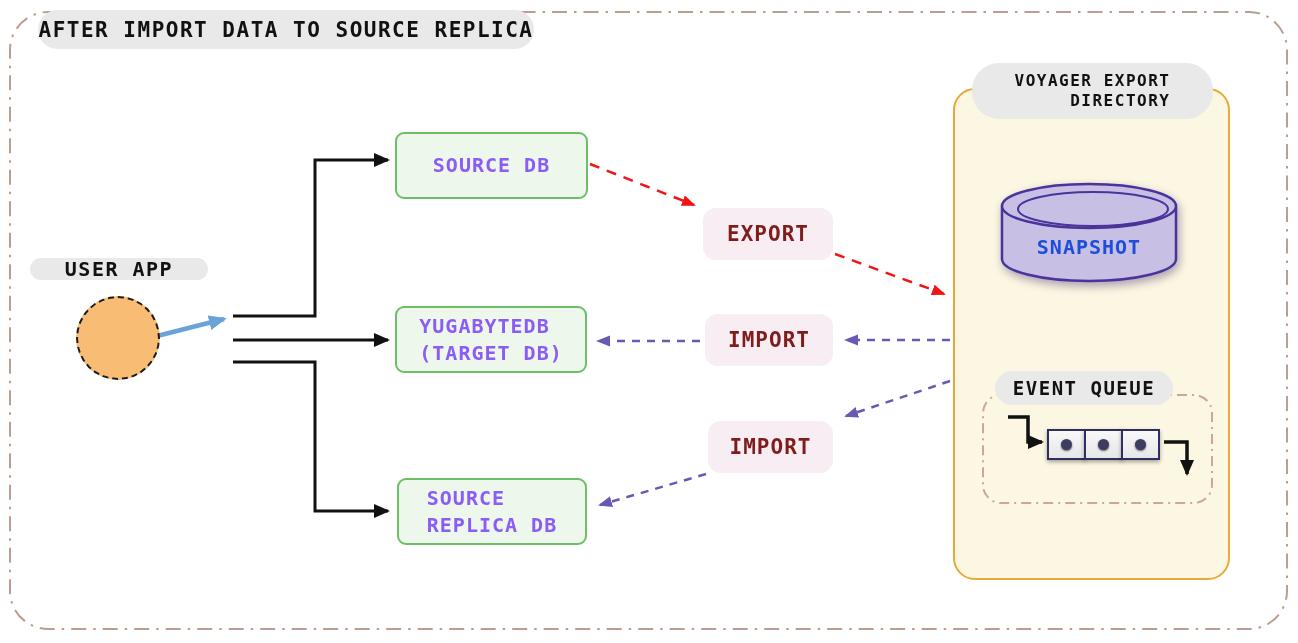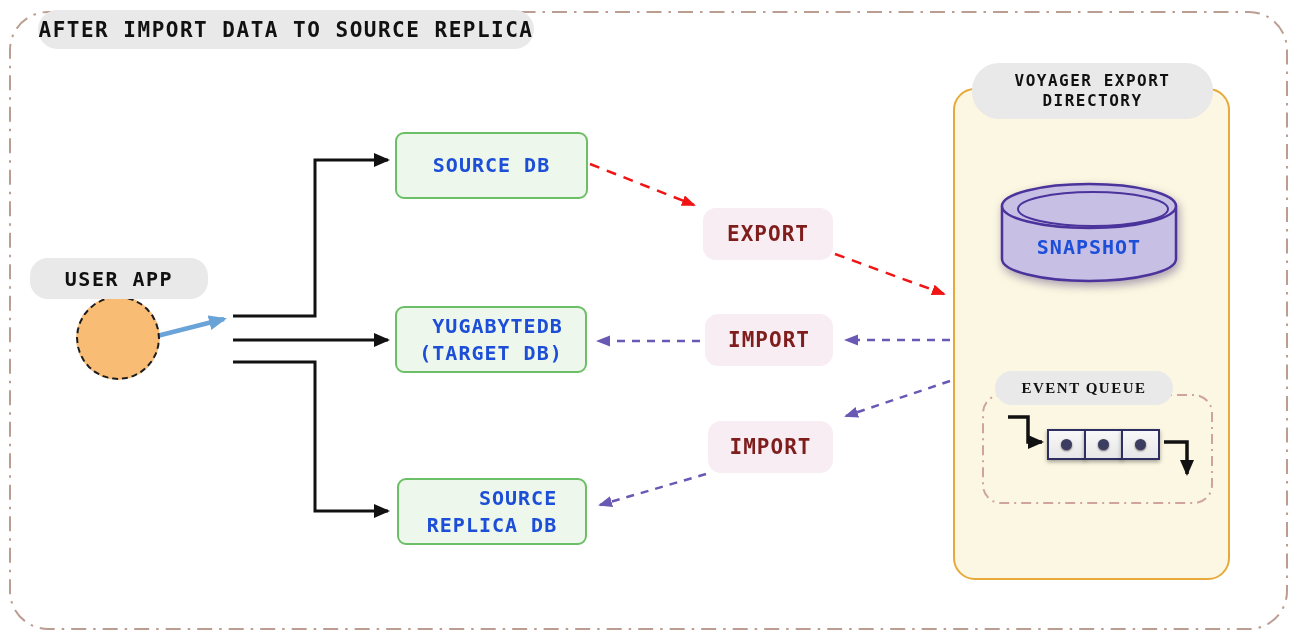--- a/index.html
+++ b/index.html
@@ -5,32 +5,32 @@
   html,body{margin:0;padding:0;background:#ffffff;}
   .stage{
     position:relative;width:1298px;height:643px;background:#ffffff;overflow:hidden;
     font-family:"DejaVu Sans Mono","Liberation Mono",monospace;
     -webkit-font-smoothing:antialiased;
   }
   .abs{position:absolute;box-sizing:border-box;}
   svg.overlay{position:absolute;left:0;top:0;width:1298px;height:643px;z-index:1;}
   .pill{
     background:#e9e9e9;color:#111;font-weight:bold;z-index:3;
-    display:flex;align-items:center;justify-content:center;text-align:center;
+    display:flex;align-items:center;justify-content:center;text-align:right;
     letter-spacing:1.5px;
   }
   .title-pill{left:38px;top:10px;width:496px;height:39px;border-radius:20px;font-size:21px;}
-  .userapp-pill{left:30px;top:258px;width:178px;height:41px;border-radius:18px;font-size:20px;}
+  .userapp-pill{left:30px;top:258px;width:178px;height:22px;border-radius:18px;font-size:20px;}
   .voyager-pill{left:972px;top:63px;width:241px;height:56px;border-radius:27px;font-size:16px;line-height:1.25;}
-  .queue-pill{left:995px;top:371px;width:178px;height:34px;border-radius:17px;font-size:15px;font-family:Liberation Serif, serif;}
+  .queue-pill{left:995px;top:371px;width:178px;height:34px;border-radius:17px;font-size:19px;}
   .preline{white-space:pre-line;}
   .green-box{
     background:#edf7eb;border:2px solid #6cbf67;border-radius:9px;z-index:2;
-    display:flex;align-items:center;justify-content:center;text-align:right;
-    color:#1d4ed8;font-weight:bold;font-size:20px;letter-spacing:1px;line-height:1.35;
+    display:flex;align-items:center;justify-content:center;text-align:left;
+    color:#8b5cf6;font-weight:bold;font-size:20px;letter-spacing:1px;line-height:1.35;
   }
   .pink-box{
     background:#f7edf3;border-radius:13px;z-index:2;
     display:flex;align-items:center;justify-content:center;
     color:#7f1d1d;font-weight:bold;font-size:21px;letter-spacing:1px;
   }
   .panel{
     left:953px;top:88px;width:277px;height:492px;z-index:0;
     background:#fcf7e2;border:2.5px solid #e8a93b;border-radius:22px;
   }

